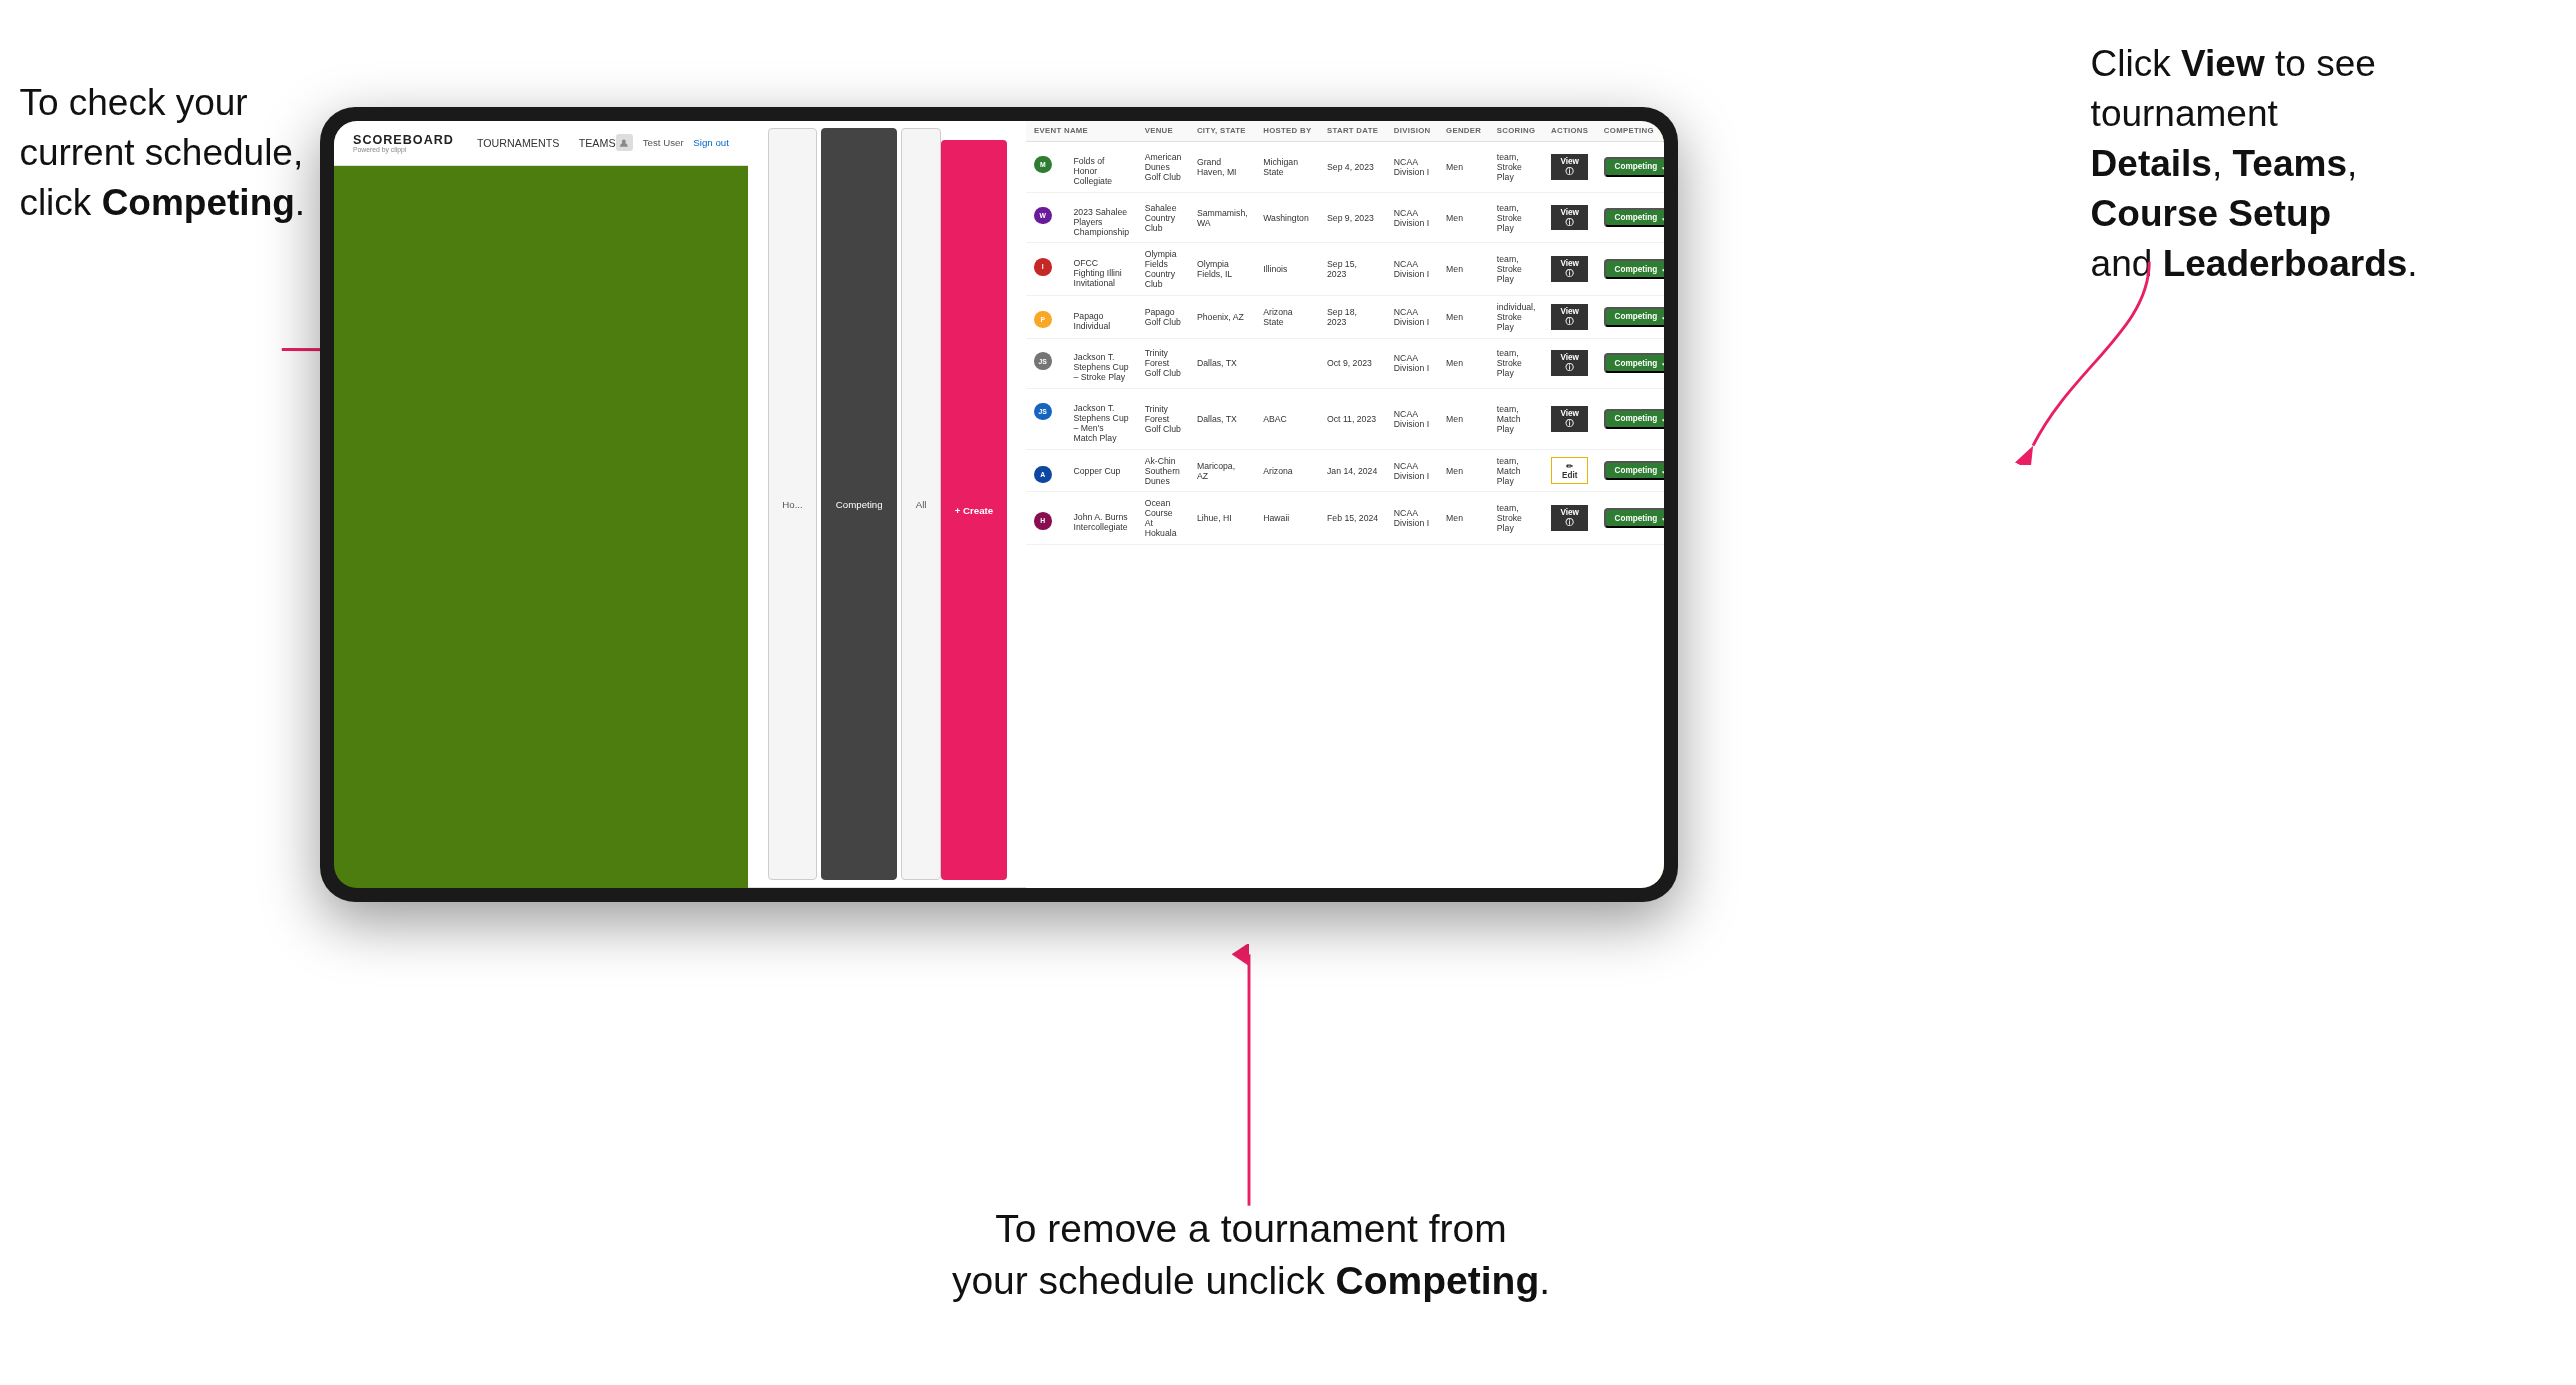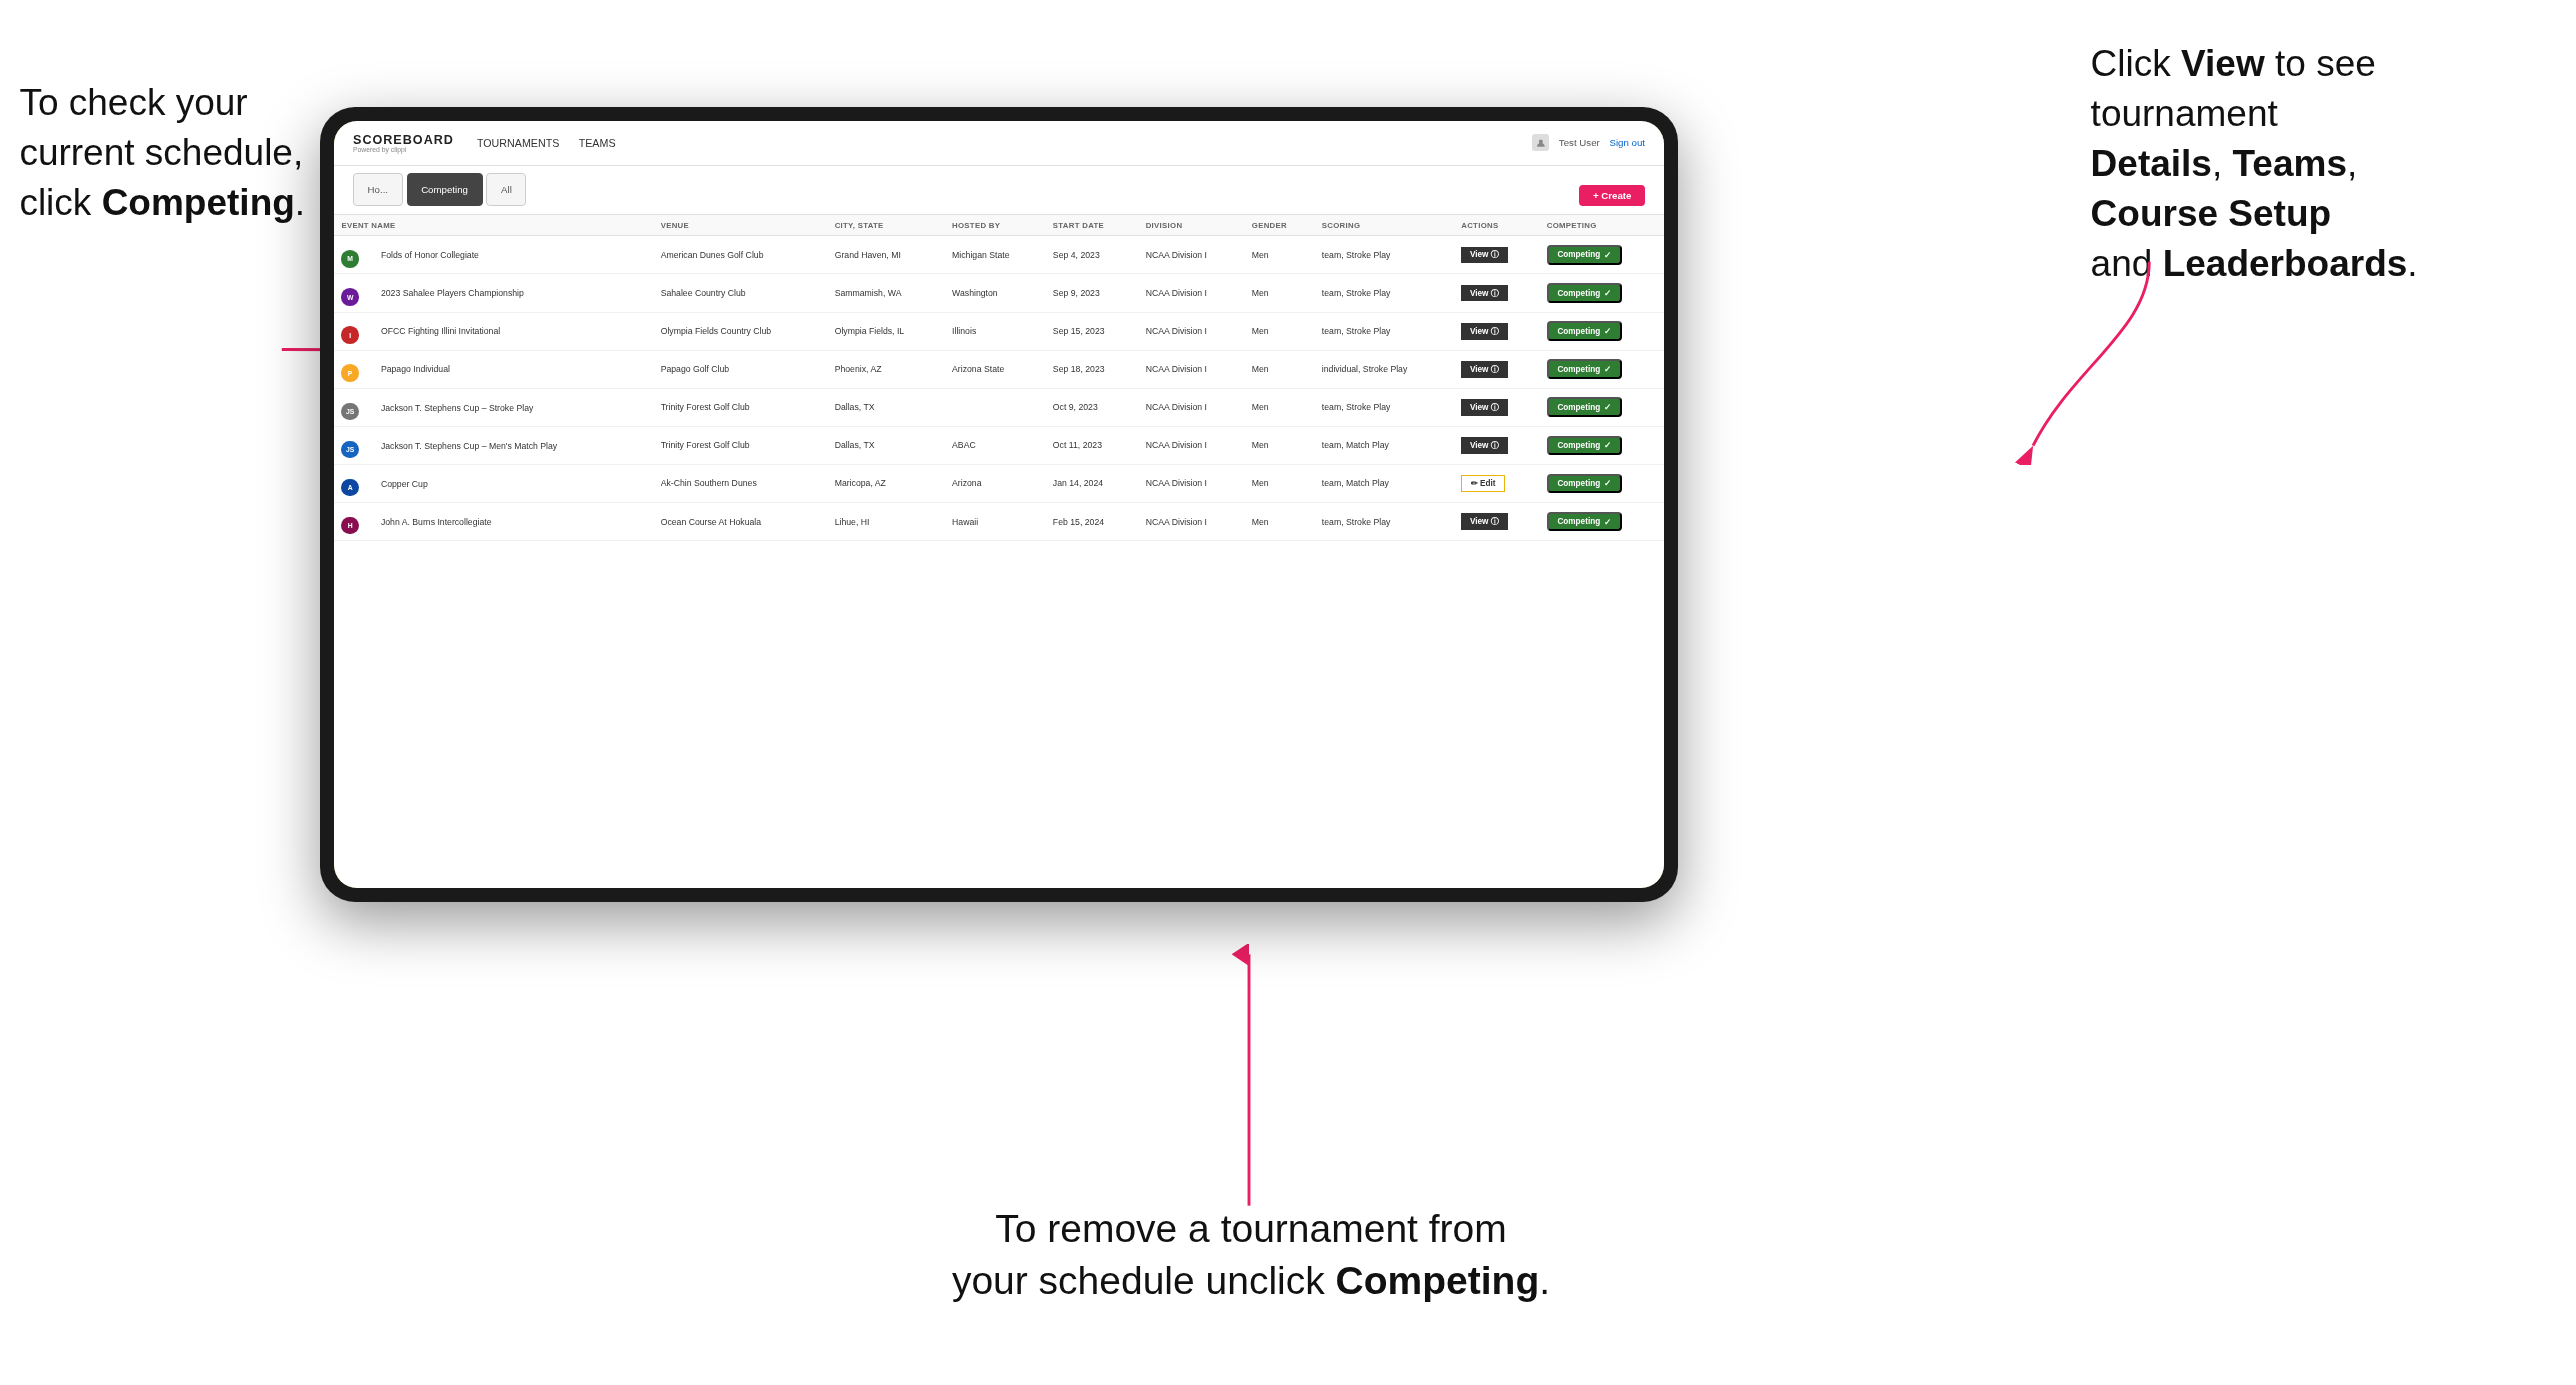--- a/index.html
+++ b/index.html
@@ -54,21 +54,21 @@
       padding: 13.6px;
     }
 
     .tablet-screen {
       width: 100%;
       height: 100%;
       background: #4d7c0f;
       border-radius: 23px;
       overflow: hidden;
       display: flex;
-      flex-direction: column;
+      flex-direction: row;
     }
 
     
     .navbar {
       background: #fff;
       border-bottom: 1px solid #e0e0e0;
       padding: 0 19.4px;
       display: flex;
       align-items: center;
       height: 45px;

